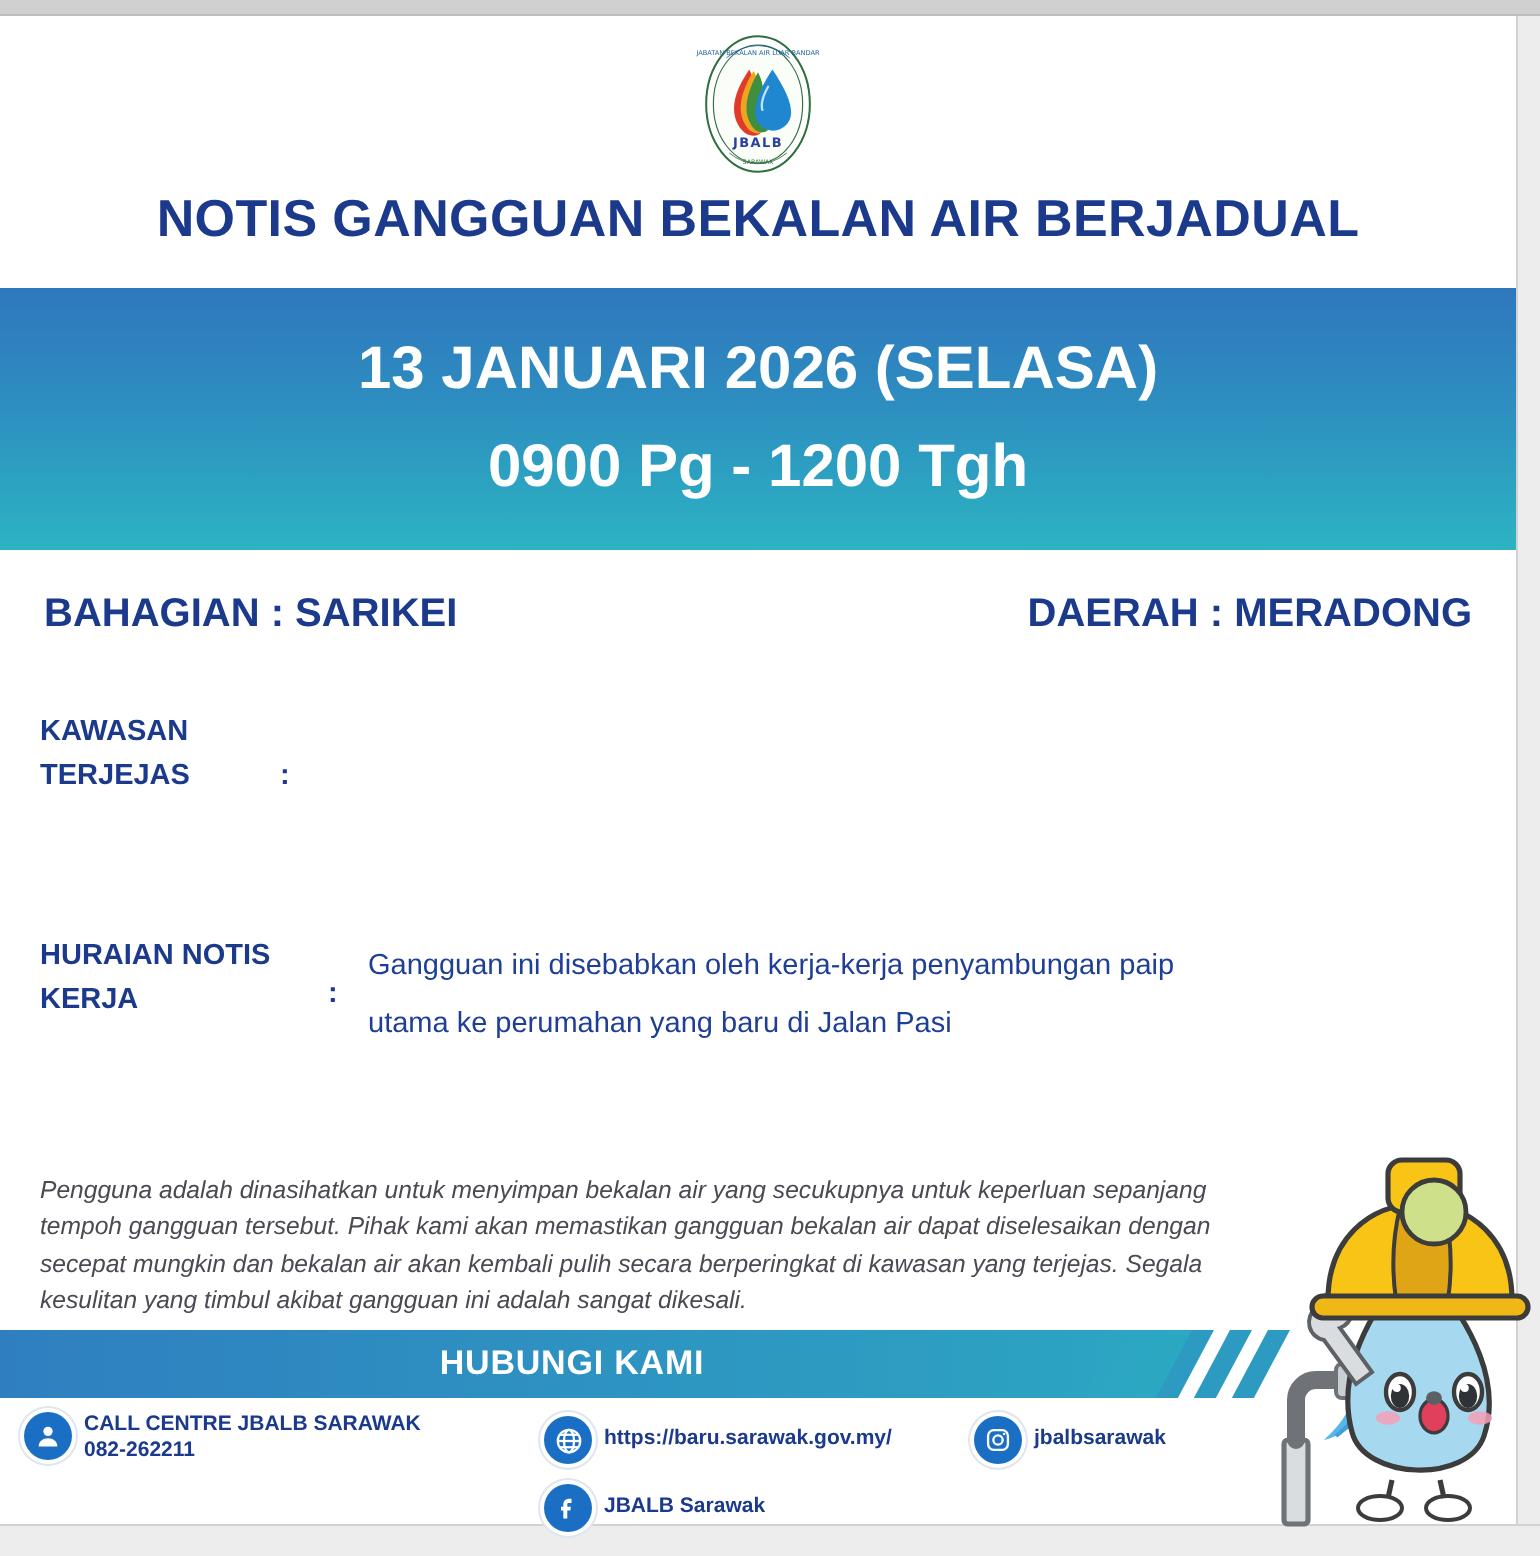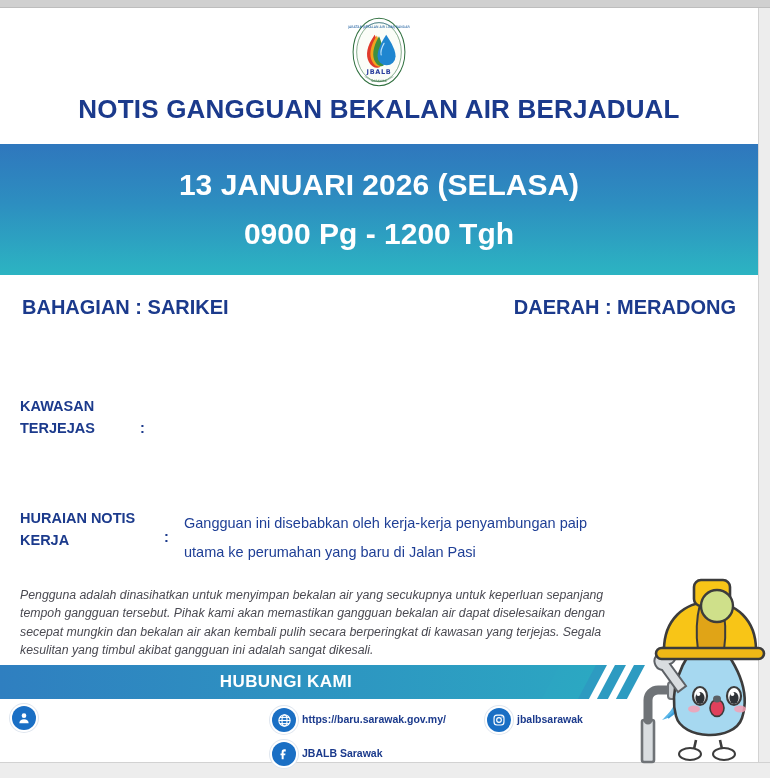--- a/index.html
+++ b/index.html
@@ -71,21 +71,20 @@
     padding: 0 22px;
     color: #1b3a8c;
     font-size: 20px; font-weight: bold;
   }
 
   
   .field {
     position: absolute; left: 20px; width: 700px;
     display: flex; align-items: flex-start;
     color: #1b3a8c;
-    margin-top: 40px;
   }
   .field-label {
     font-size: 14.5px; font-weight: bold; line-height: 1.5;
     white-space: pre-line;
   }
   .field-colon {
     font-size: 14.5px; font-weight: bold; line-height: 1.5;
   }
   .field-value {
     font-size: 14.5px; line-height: 2.0;
@@ -229,20 +228,24 @@
 
     <div class="contacts">
 
       <div class="citem" id="citem-call">
         <span class="cicon">
           <svg width="14" height="14" viewBox="0 0 24 24" fill="#ffffff">
             <circle cx="12" cy="8" r="4"></circle>
             <path d="M4 21c0-4.4 3.6-7 8-7s8 2.6 8 7z"></path>
           </svg>
         </span>
+        <span class="ctext">
+          <span>CALL CENTRE JBALB SARAWAK</span>
+          <span class="l2">082-262211</span>
+        </span>
       </div>
 
       <div class="citem" id="citem-web">
         <span class="cicon">
           <svg width="15" height="15" viewBox="0 0 24 24" fill="none" stroke="#ffffff" stroke-width="1.8">
             <circle cx="12" cy="12" r="9"></circle>
             <ellipse cx="12" cy="12" rx="4" ry="9"></ellipse>
             <line x1="3" y1="12" x2="21" y2="12"></line>
             <line x1="4.6" y1="7" x2="19.4" y2="7"></line>
             <line x1="4.6" y1="17" x2="19.4" y2="17"></line>

